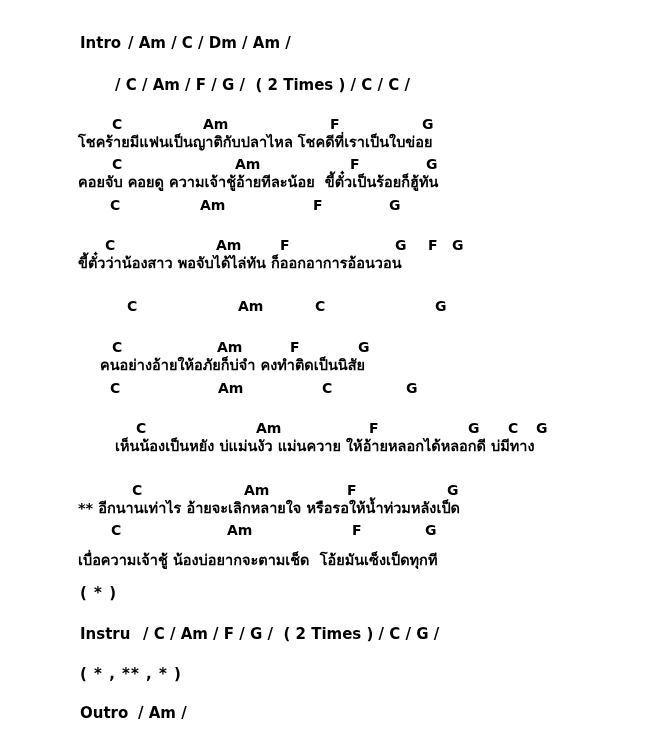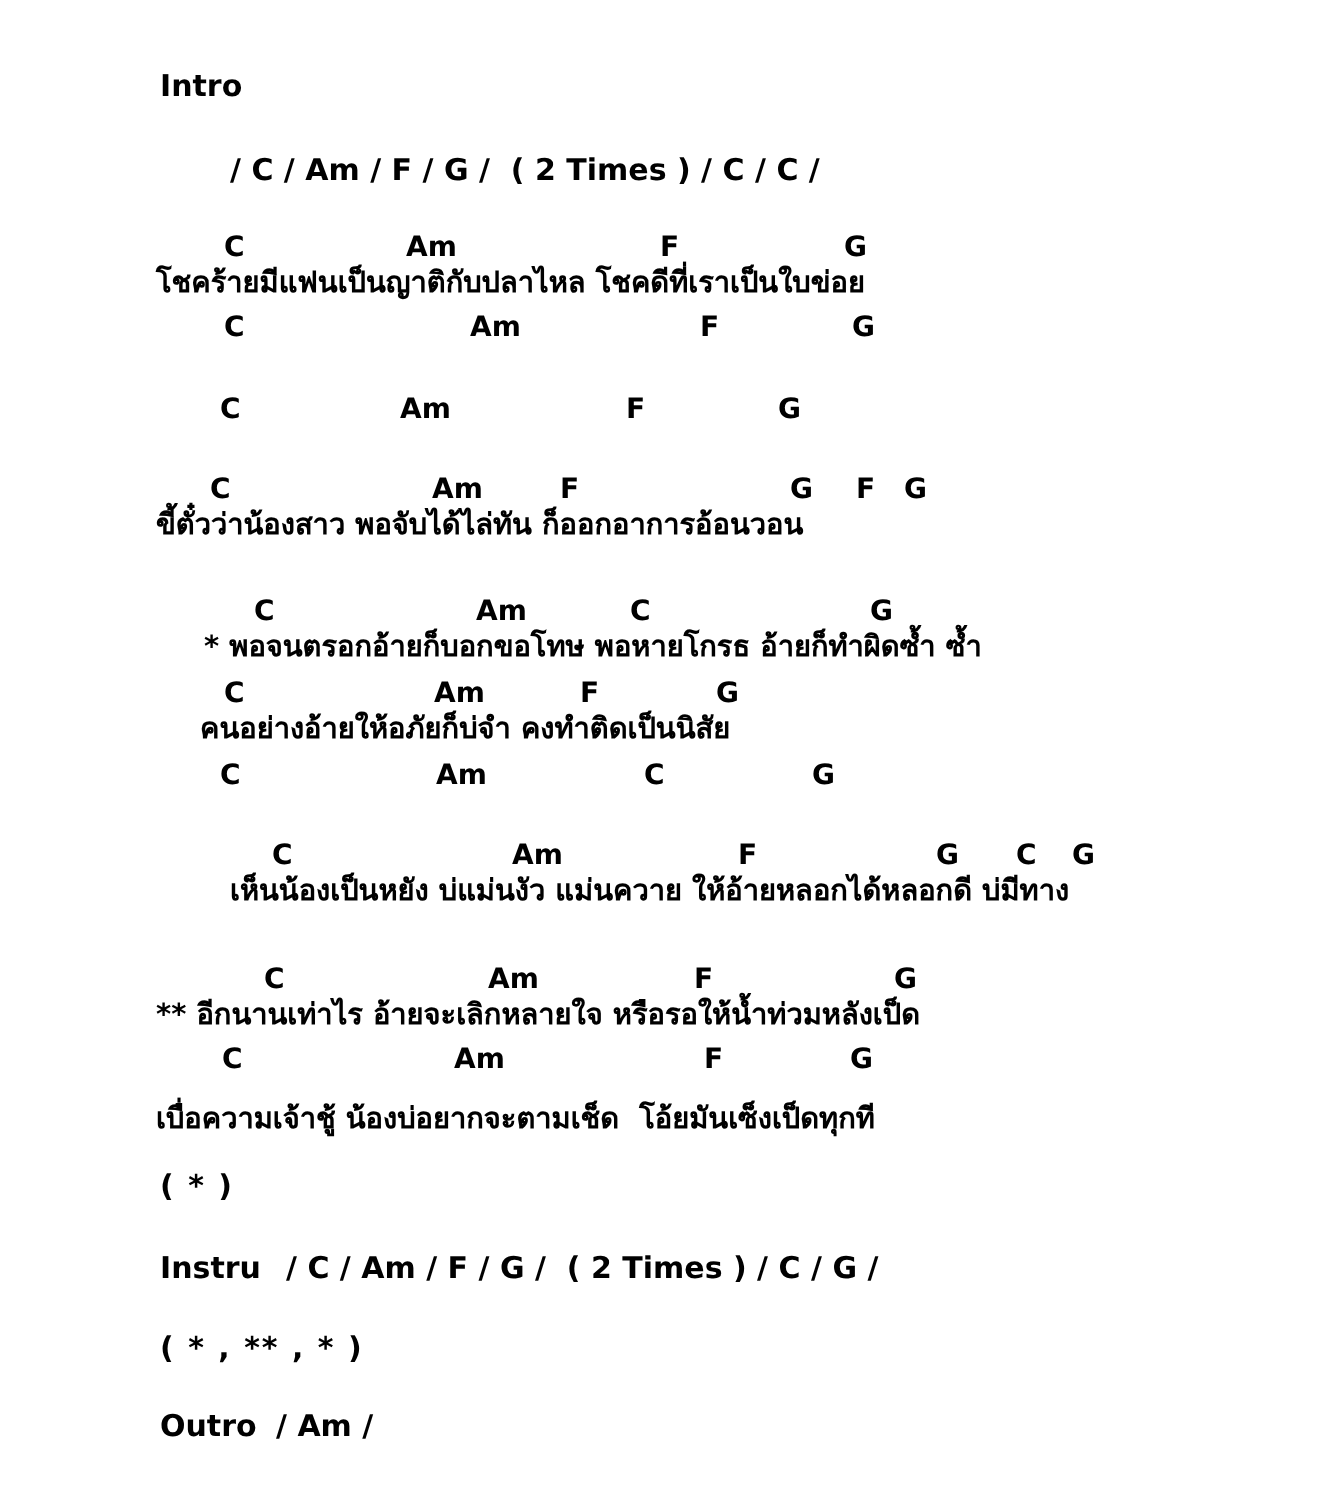--- a/index.html
+++ b/index.html
@@ -18,36 +18,38 @@
   .lyric{font-size:14.5px;line-height:18px;}
   .head{font-size:15px;line-height:18px;}
   .marker{font-size:15px;line-height:18px;letter-spacing:1px;}
 </style>
 </head>
 <body>
 
 <div class="sheet">
 
   <span class="abs head" style="left:80px;top:34px">Intro</span>
+  <span class="abs head" style="left:128px;top:34px">/ Am / C / Dm / Am /</span>
   <span class="abs head" style="left:115px;top:76px">/ C / Am / F / G /  ( 2 Times ) / C / C /</span>
 
   <div class="chordrow" style="top:116px">
     <span class="chord" style="left:112px">C</span>
     <span class="chord" style="left:203px">Am</span>
     <span class="chord" style="left:330px">F</span>
     <span class="chord" style="left:422px">G</span>
   </div>
   <span class="abs lyric" style="left:78px;top:133px">โชคร้ายมีแฟนเป็นญาติกับปลาไหล โชคดีที่เราเป็นใบข่อย</span>
 
   <div class="chordrow" style="top:156px">
     <span class="chord" style="left:112px">C</span>
     <span class="chord" style="left:235px">Am</span>
     <span class="chord" style="left:350px">F</span>
     <span class="chord" style="left:426px">G</span>
   </div>
+  <span class="abs lyric" style="left:78px;top:173px">คอยจับ คอยดู ความเจ้าชู้อ้ายทีละน้อย  ขี้ตั๋วเป็นร้อยก็ฮู้ทัน</span>
 
   <div class="chordrow" style="top:197px">
     <span class="chord" style="left:110px">C</span>
     <span class="chord" style="left:200px">Am</span>
     <span class="chord" style="left:313px">F</span>
     <span class="chord" style="left:389px">G</span>
   </div>
 
   <div class="chordrow" style="top:237px">
     <span class="chord" style="left:105px">C</span>
@@ -58,21 +60,20 @@
     <span class="chord" style="left:452px">G</span>
   </div>
   <span class="abs lyric" style="left:78px;top:254px">ขี้ตั๋วว่าน้องสาว พอจับได้ไล่ทัน ก็ออกอาการอ้อนวอน</span>
 
   <div class="chordrow" style="top:298px">
     <span class="chord" style="left:127px">C</span>
     <span class="chord" style="left:238px">Am</span>
     <span class="chord" style="left:315px">C</span>
     <span class="chord" style="left:435px">G</span>
   </div>
-  <span class="abs lyric" style="left:102px;top:315px">* พอจนตรอกอ้ายก็บอกขอโทษ พอหายโกรธ อ้ายก็ทำผิดซ้ำ ซ้ำ</span>
 
   <div class="chordrow" style="top:339px">
     <span class="chord" style="left:112px">C</span>
     <span class="chord" style="left:217px">Am</span>
     <span class="chord" style="left:290px">F</span>
     <span class="chord" style="left:358px">G</span>
   </div>
   <span class="abs lyric" style="left:100px;top:356px">คนอย่างอ้ายให้อภัยก็บ่จำ คงทำติดเป็นนิสัย</span>
 
   <div class="chordrow" style="top:380px">

